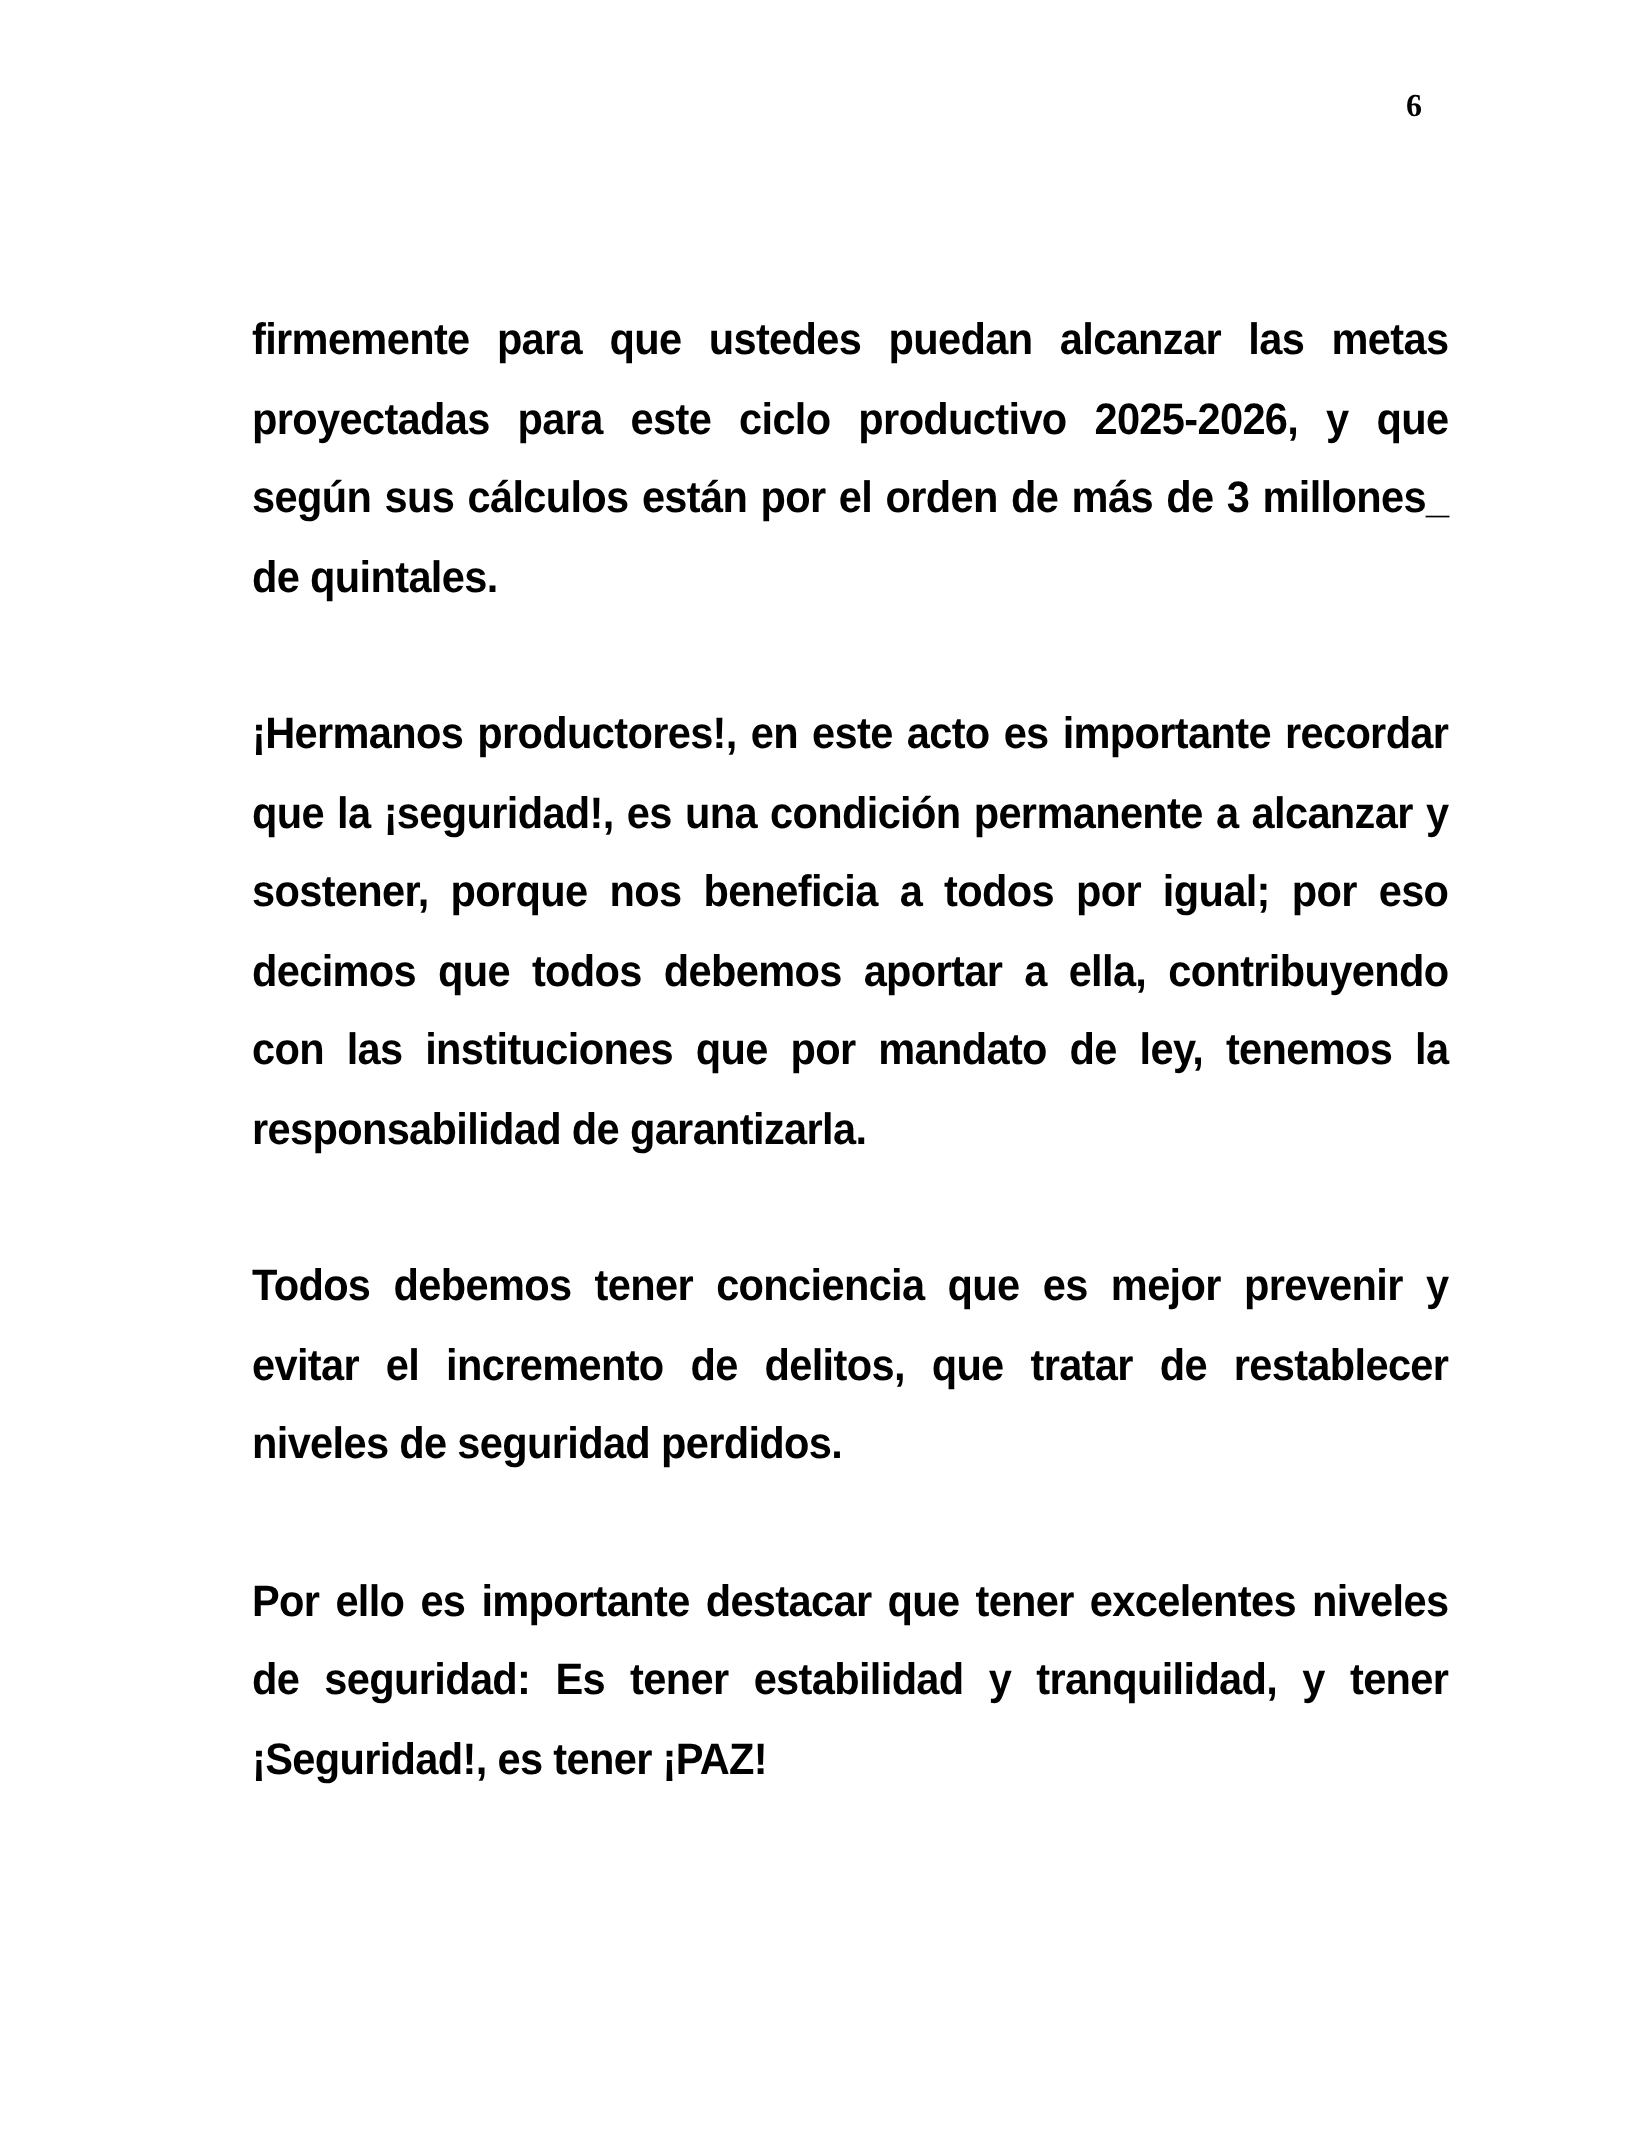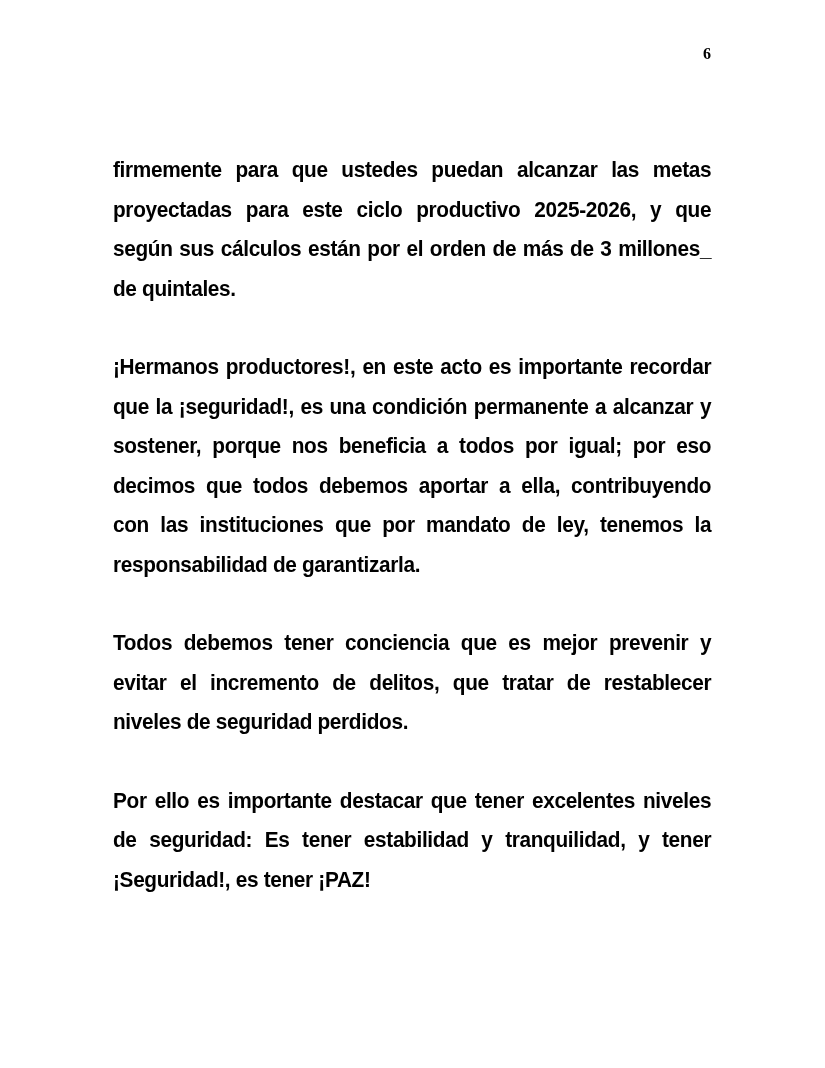--- a/index.html
+++ b/index.html
@@ -28,21 +28,21 @@
     font-family: "Liberation Serif", "DejaVu Serif", serif;
     font-weight: bold;
     font-size: 16px;
     line-height: 1;
     color: #000000;
   }
 
   
   .body-column {
     position: absolute;
-    left: 113px;
+    left: 126px;
     top: 150px;
     width: 598px;
   }
 
   .body-paragraph {
     font-family: "Liberation Sans Narrow", "Liberation Sans", "DejaVu Sans", sans-serif;
     font-weight: bold;
     font-size: 22px;
     line-height: 39.5px;
     color: #000000;

